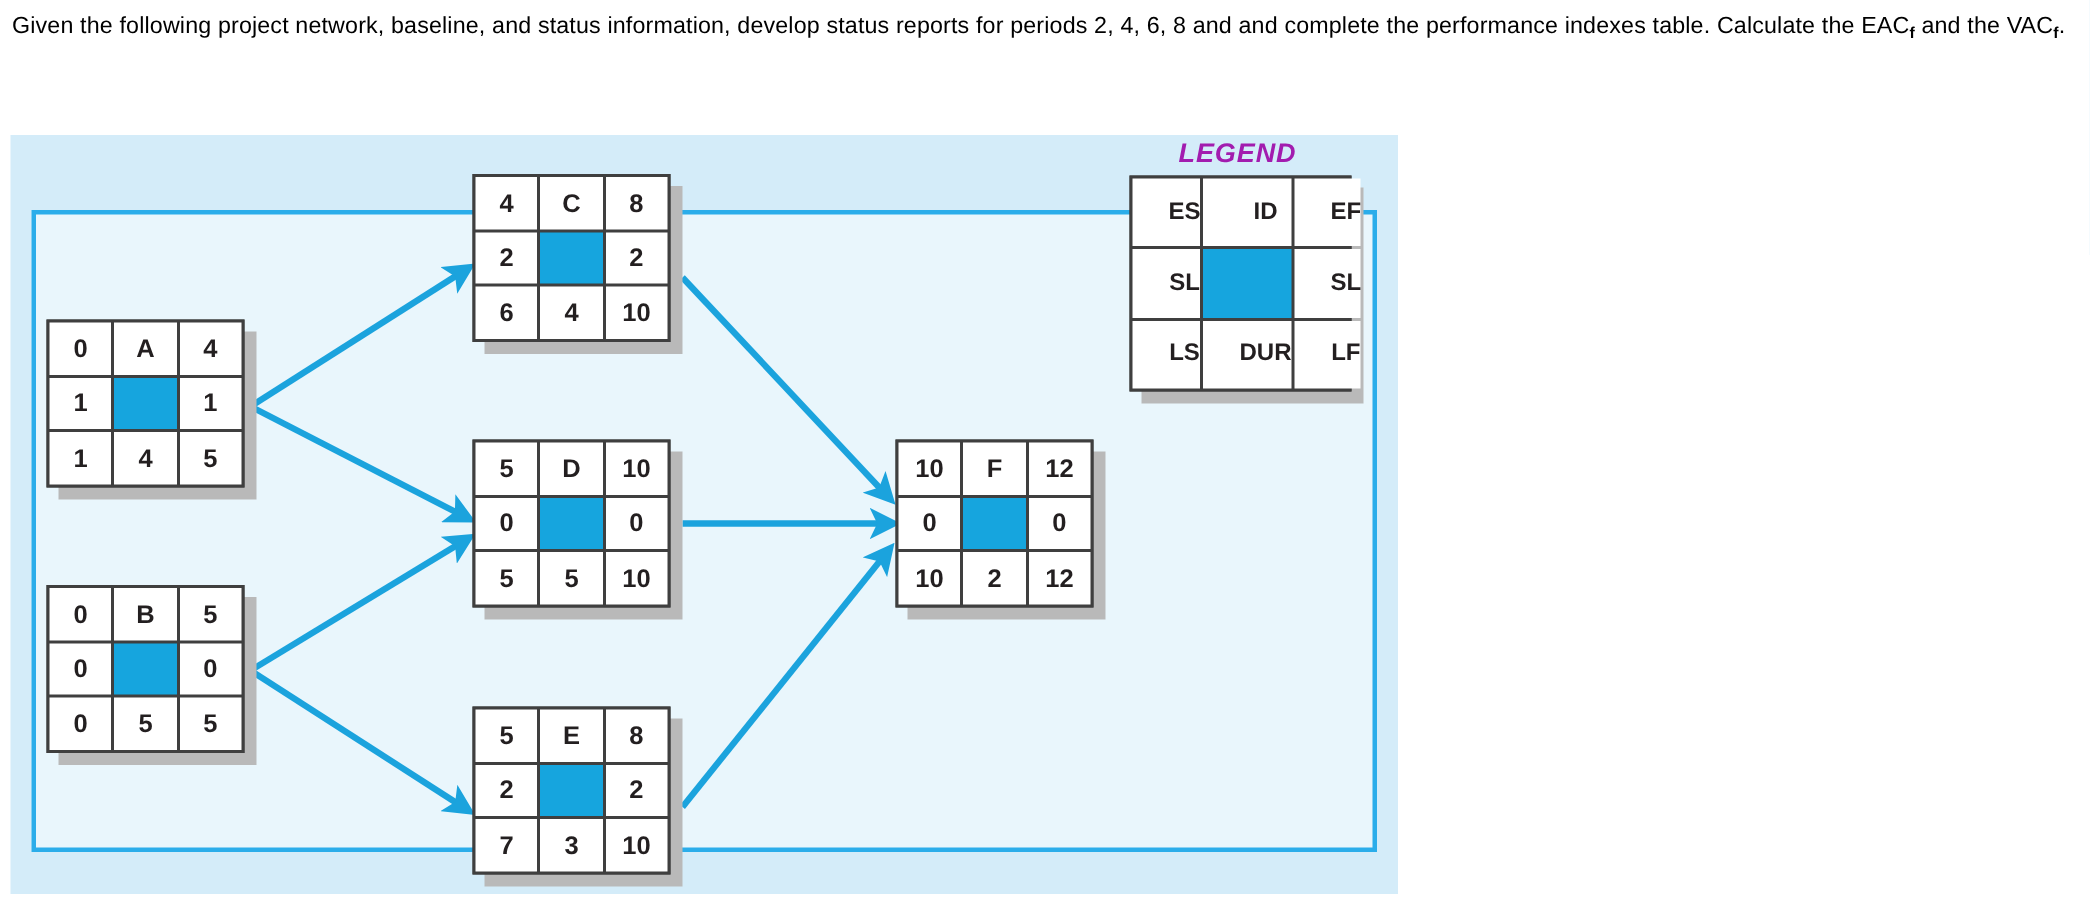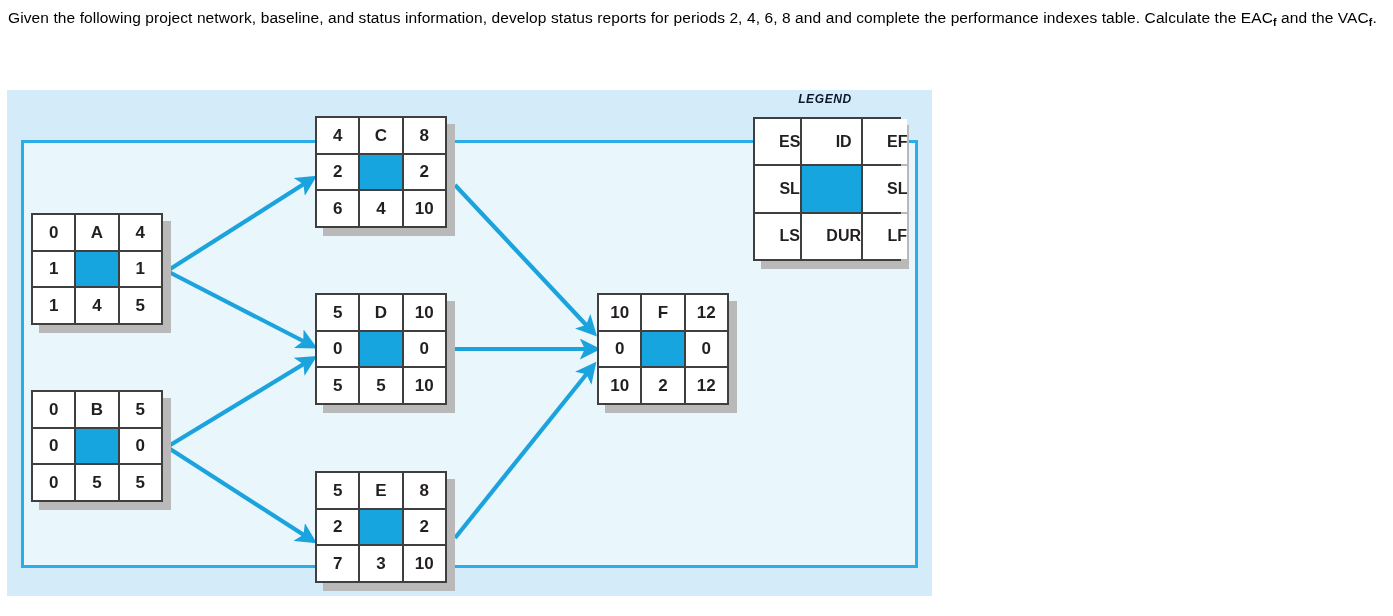--- a/index.html
+++ b/index.html
@@ -65,22 +65,22 @@
     height: 180px;
   }
   #legend-title {
     position: absolute;
     left: 0;
     top: 2px;
     width: 160px;
     text-align: center;
     font-style: italic;
     font-weight: bold;
-    font-size: 12px;
-    color: #0f172a;
+    font-size: 18px;
+    color: #a21caf;
     letter-spacing: 0.6px;
   }
 
   
   .node {
     position: absolute;
     width: 132px;
     height: 112px;
   }
   .node .shadow {

